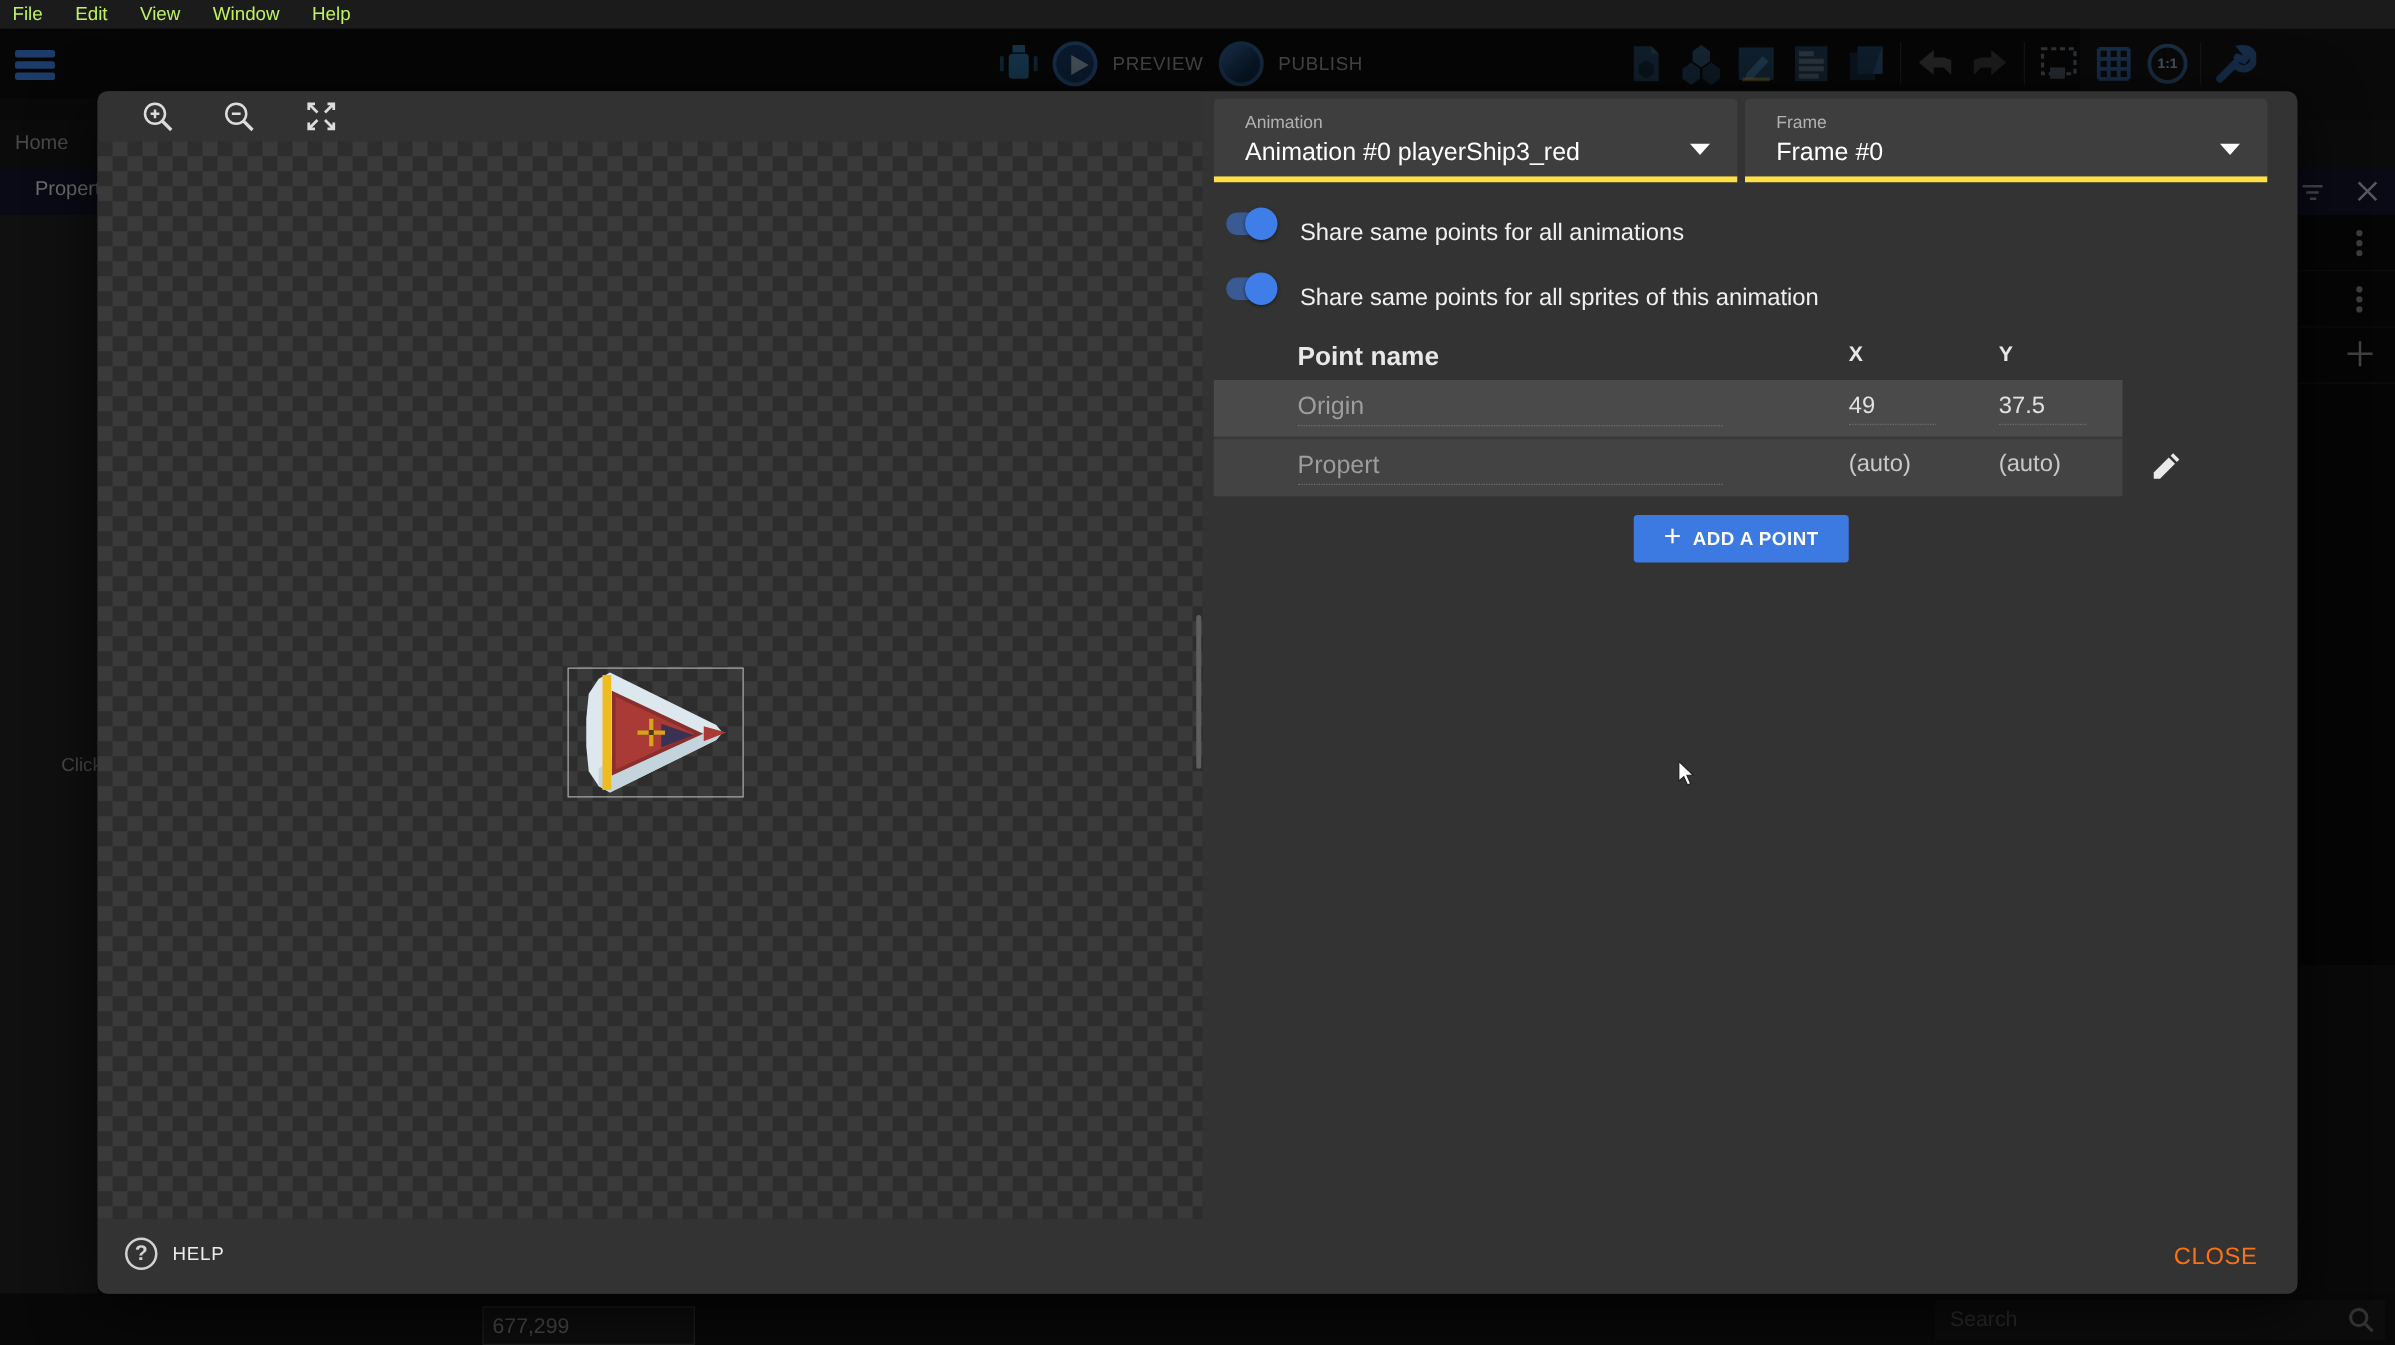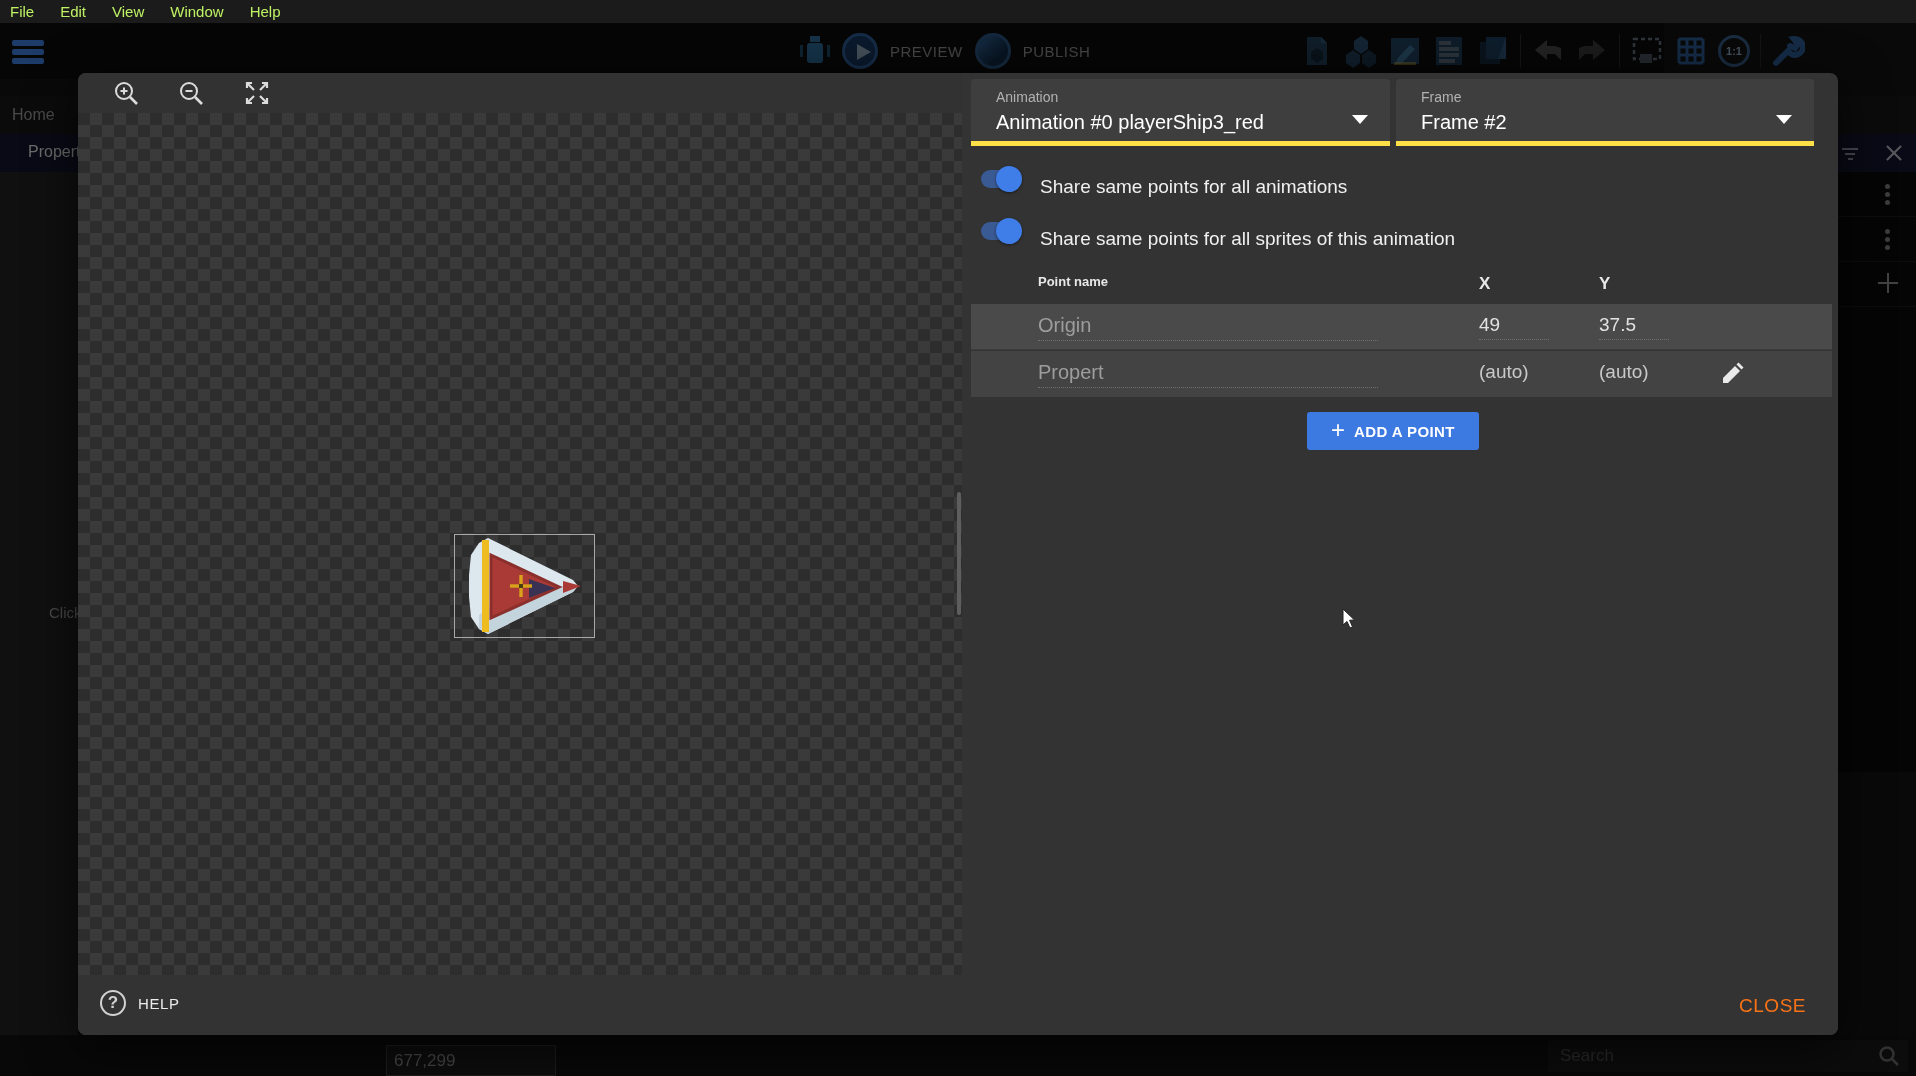--- a/index.html
+++ b/index.html
@@ -77,24 +77,24 @@
   .sel-anim { left:9px; width:419px; }
   .sel-frame { left:434px; width:418px; }
 
   .toggle-row { position:absolute; left:16px; height:34px; display:flex; align-items:center; }
   .switch { position:relative; width:44px; height:26px; flex:0 0 auto; }
   .switch .track { position:absolute; left:3px; top:4px; width:38px; height:18px; border-radius:9px; background:#3a5a94; }
   .switch .thumb { position:absolute; right:0; top:0; width:26px; height:26px; border-radius:50%; background:#3f7ee8; box-shadow:0 1px 3px rgba(0,0,0,.5); }
   .toggle-row .tlabel { color:#f0f0f0; font-size:19px; margin-left:18px; white-space:nowrap;margin-top:16px; }
 
   .thead { position:absolute; left:9px; top:193px; width:843px; height:38px; }
-  .thead .hname { position:absolute; left:67px; top:8px; color:#e8e8e8; font-size:13px; font-weight:bold; }
+  .thead .hname { position:absolute; left:67px; top:8px; color:#e8e8e8; font-size:21px; font-weight:bold; }
   .thead .hx { position:absolute; left:508px; top:8px; color:#e8e8e8; font-size:17px; font-weight:bold; }
   .thead .hy { position:absolute; left:628px; top:8px; color:#e8e8e8; font-size:17px; font-weight:bold; }
-  .trow { position:absolute; left:9px; width:861px; height:46px; }
+  .trow { position:absolute; left:9px; width:727px; height:46px; }
   .row-origin { top:231px; background:#4a4a4a; border-bottom:1px solid #3c3c3c; }
   .row-center { top:278px; background:#434343; }
   .cell-name { position:absolute; left:67px; top:10px; color:#9d9d9d; font-size:20px; border-bottom:1px dotted #6e6e6e; min-width:340px; padding-bottom:3px; }
   .cell-x { position:absolute; left:508px; top:10px; color:#e2e2e2; font-size:19px; border-bottom:1px dotted #6e6e6e; min-width:70px; padding-bottom:3px; }
   .cell-y { position:absolute; left:628px; top:10px; color:#e2e2e2; font-size:19px; border-bottom:1px dotted #6e6e6e; min-width:70px; padding-bottom:3px; }
   .row-center .cell-x, .row-center .cell-y { color:#c9c9c9; border-bottom:none; }
   .pencil { position:absolute; left:748px; top:10px; width:26px; height:26px; }
 
   .addbtn { position:absolute; left:345px; top:339px; width:172px; height:38px; background:#3c79e1; border:none; border-radius:3px; color:#fff; display:flex; align-items:center; justify-content:center; gap:9px; cursor:pointer; }
   .addbtn .plus { font-size:24px; font-weight:normal; line-height:1; margin-top:-3px; }
@@ -311,21 +311,21 @@
 
     <div class="panel">
 
       <div class="select sel-anim">
         <span class="lbl">Animation</span>
         <span class="val">Animation #0 playerShip3_red</span>
         <i class="caret"></i>
       </div>
       <div class="select sel-frame">
         <span class="lbl">Frame</span>
-        <span class="val">Frame #2</span>
+        <span class="val">Frame #0</span>
         <i class="caret"></i>
       </div>
 
       <div class="toggle-row" style="top:89px">
         <div class="switch">
             <div class="track"></div>
             <div class="thumb"></div>
           </div>
         <span class="tlabel">Share same points for all animations</span>
       </div>

